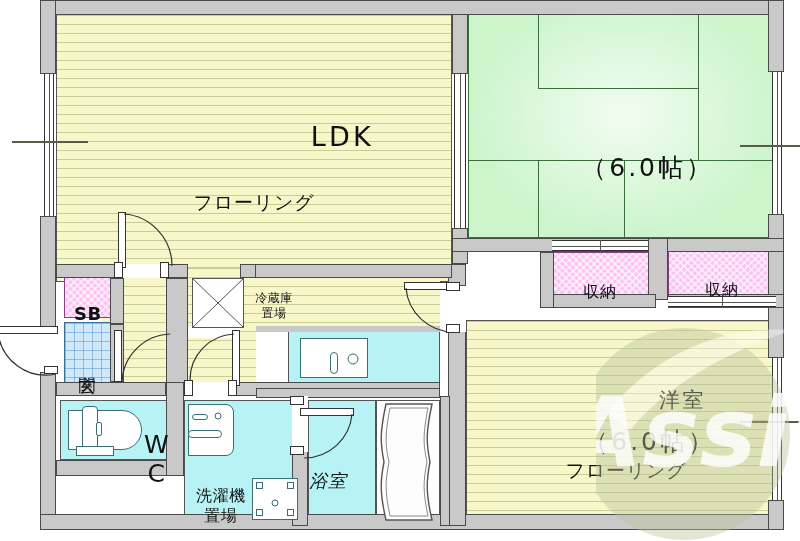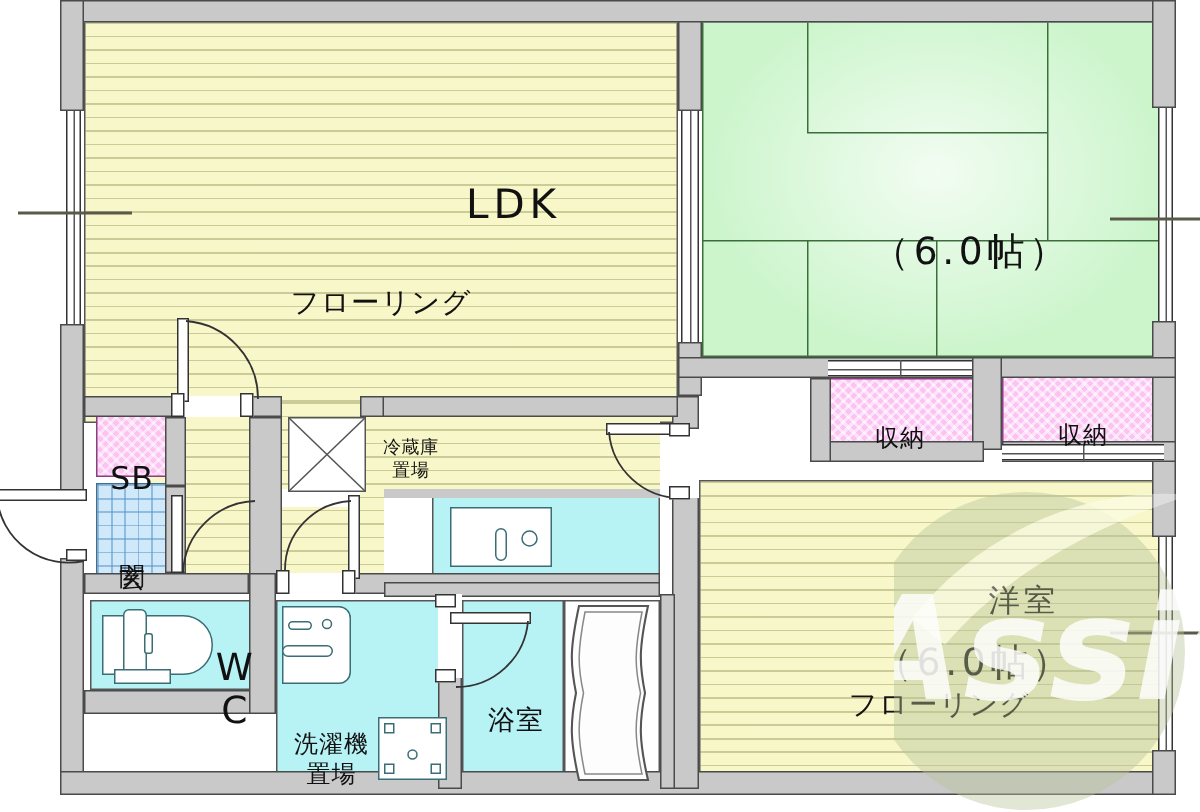--- a/index.html
+++ b/index.html
@@ -45,21 +45,21 @@
       repeating-linear-gradient(-45deg, rgba(255,255,255,.5) 0 2px, rgba(0,0,0,0) 2px 5px);
     border:1px solid #8a3f80;
   }
 
   
   .lbl{position:absolute;color:#111;text-align:center;line-height:1.22;
        white-space:pre-line;letter-spacing:.04em;pointer-events:none;}
   .lbl-big{font-size:27px;letter-spacing:.12em;text-align:right;}
   .lbl-mid{font-size:16px;}
   .lbl-sm{font-size:14px;}
-  .lbl-sb{font-size:21px;font-weight:400;color:#111;letter-spacing:.03em;}
+  .lbl-sb{font-size:18px;font-weight:700;color:#111;letter-spacing:.03em;}
   .lbl-wc{font-size:25px;letter-spacing:.02em;}
 
   
   .fx{position:absolute;box-sizing:border-box;border:1px solid #3a6d75;background:#ffffff;}
   .fx-t{position:absolute;box-sizing:border-box;border:1px solid #555;background:#ffffff;}
   .leaf{position:absolute;background:#ffffff;border:1px solid #333;box-sizing:border-box;}
   .opening{position:absolute;background:#ffffff;}
 
   
   .win-v{position:absolute;background:#ffffff;border-left:1px solid #333;border-right:1px solid #333;box-sizing:border-box;}
@@ -294,21 +294,21 @@
 置場</span>
   </div>
 
 
 
   <div class="lbl lbl-sm" style="left:188px;top:466px;width:66px;font-size:16px;line-height:1.25;">
     <span>洗濯機
 置場</span>
   </div>
 
-  <div class="lbl lbl-mid" style="left:316px;top:448px;width:56px;font-size:18px;">
+  <div class="lbl lbl-mid" style="left:300px;top:448px;width:56px;font-size:18px;font-style:italic;">
     <span>浴室</span>
   </div>
 
   <div class="lbl lbl-sm" style="left:556px;top:262px;width:88px;font-size:16px;">
     <span>収納</span>
   </div>
   <div class="lbl lbl-sm" style="left:672px;top:260px;width:100px;font-size:16px;">
     <span>収納</span>
   </div>
 

